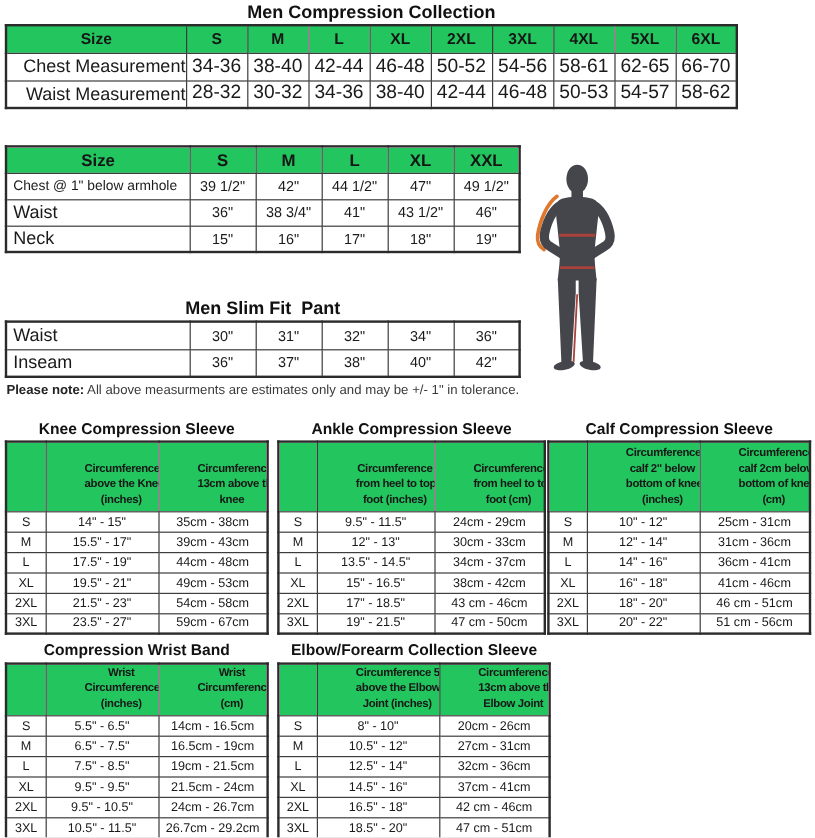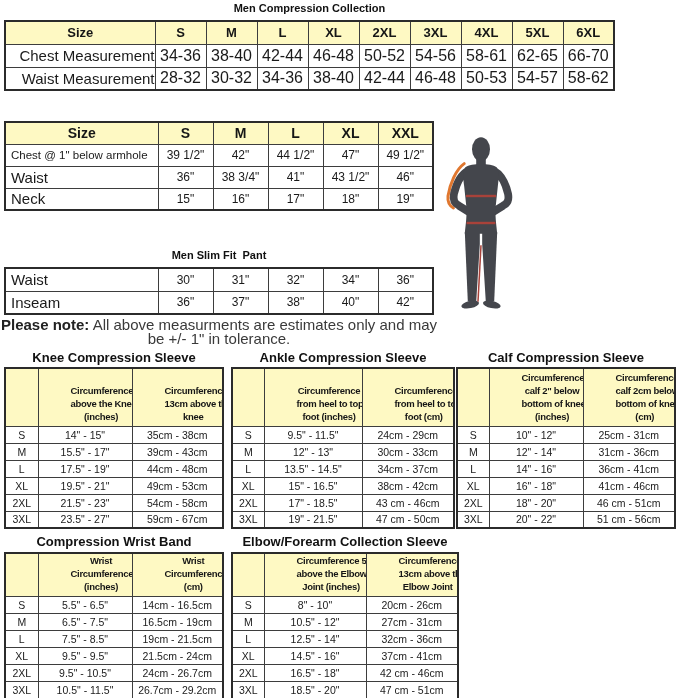--- a/index.html
+++ b/index.html
@@ -1,25 +1,25 @@
 <!DOCTYPE html>
 <html><head>
 <meta charset="utf-8">
 <style>
   html,body{margin:0;padding:0;background:#ffffff;}
   .page{
     position:relative;width:679px;height:698px;background:#ffffff;
     font-family:"Liberation Sans", sans-serif;color:#1a1a1a;overflow:hidden;
   }
   .title{position:absolute;text-align:center;font-weight:bold;white-space:pre;color:#111;}
-  .t-main{font-size:11px;}
+  .t-main{font-size:15px;}
   .t-small{font-size:13px;}
   table{position:absolute;border-collapse:collapse;table-layout:fixed;border:2px solid #2b2b2b;background:#fff;}
   td,th{border:1px solid #3d3d3d;text-align:center;vertical-align:middle;padding:0;overflow:hidden;}
-  th{background:#fef9c3;font-weight:bold;color:#161616;}
+  th{background:#22c55e;font-weight:bold;color:#161616;}
   
   .big tr{height:23px;}
   .big th{font-size:13px;}
   .big td{font-size:16px;}
   .big td:first-child{text-align:right;padding-left:5px;font-size:15px;}
   
   .slim tr{height:22px;}
   .slim th{font-size:14px;}
   .slim td{font-size:12px;}
   .slim td:first-child{text-align:left;padding-left:5px;font-size:15px;}
@@ -29,21 +29,21 @@
   .pant td{font-size:12px;}
   .pant td:first-child{text-align:left;padding-left:5px;font-size:15px;}
   
   .small th{font-size:9.5px;letter-spacing:-0.3px;white-space:pre;vertical-align:bottom;padding-bottom:3px;line-height:13px;padding-left:32px;}
   .small th:first-child{font-size:10.5px;letter-spacing:0;}
   .small tbody tr{height:17px;}
   .small td{font-size:10.5px;}
   .small.tall thead tr{height:58px;}
   .small.short thead tr{height:40px;}
   
-  .note{position:absolute;text-align:center;font-size:15px;line-height:14px;color:#3a3a3a;}
+  .note{position:absolute;text-align:center;font-size:11px;line-height:14px;color:#3a3a3a;}
   .note b{color:#222;}
 </style>
 </head>
 <body>
 
 <div class="page">
 
   <div class="title t-main" style="left:4px;top:2px;width:611px;">Men Compression Collection</div>
   <table class="big" style="left:4px;top:20px;width:611px;">
     <colgroup>

